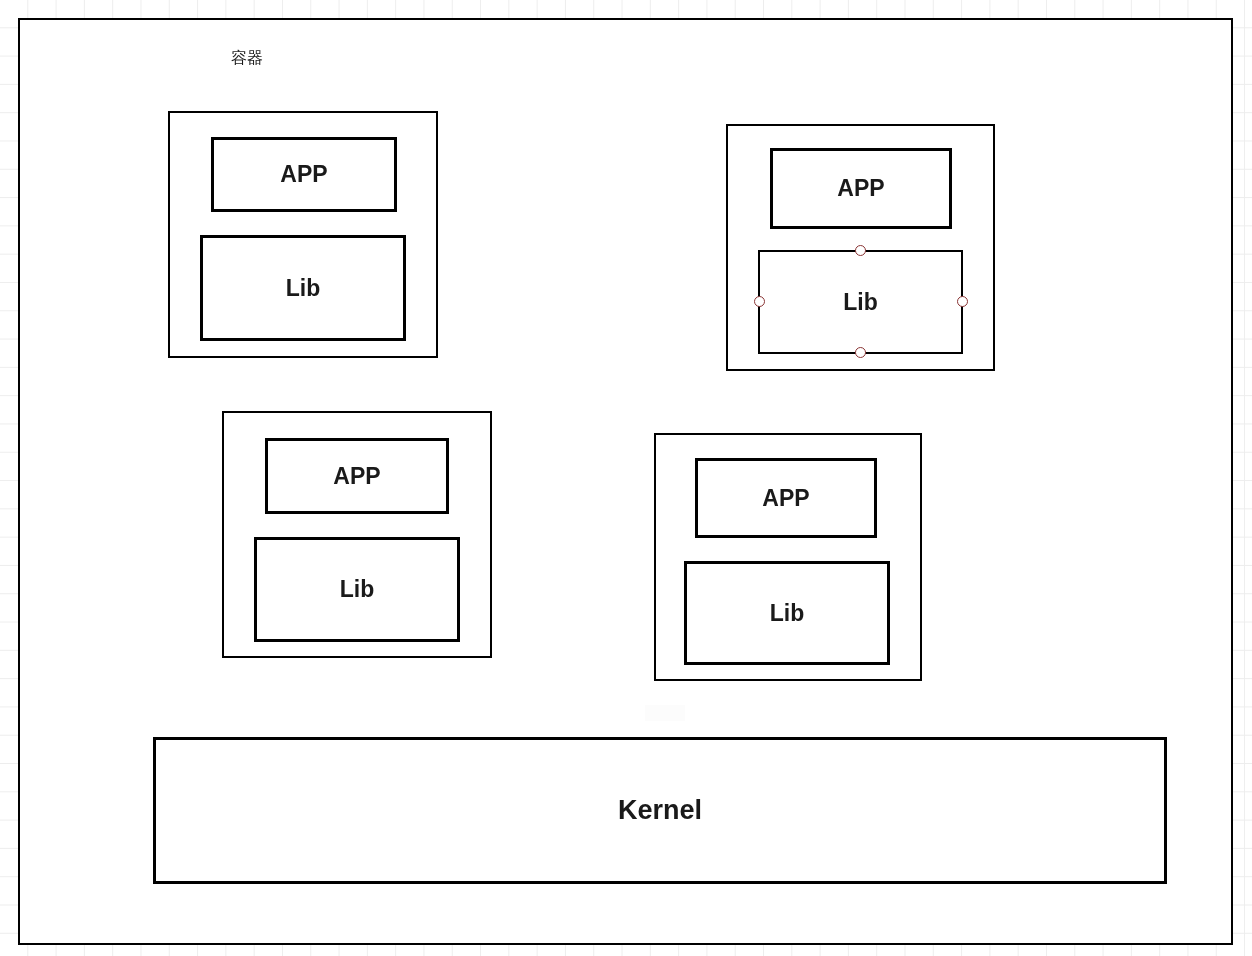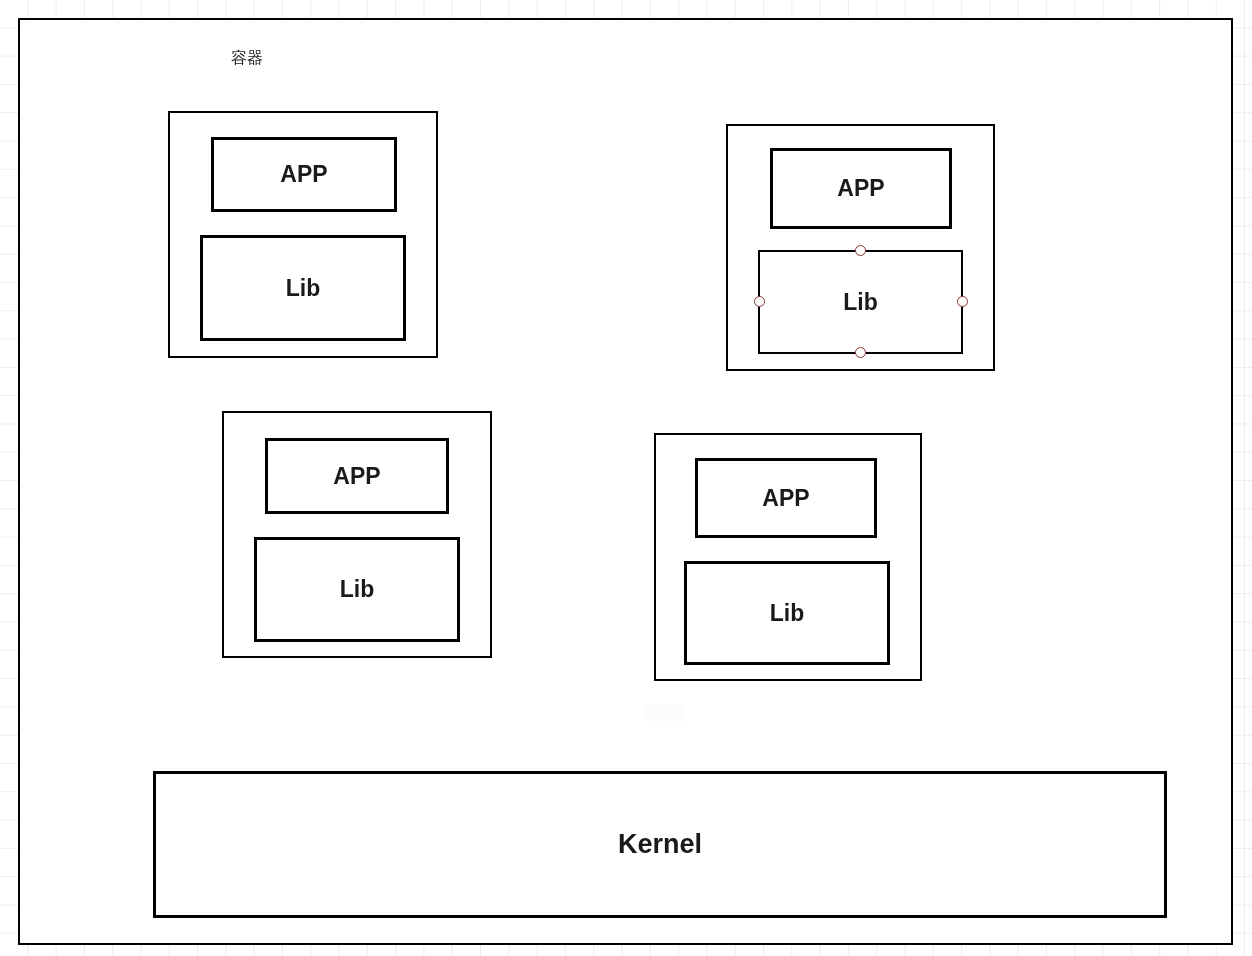--- a/index.html
+++ b/index.html
@@ -86,21 +86,21 @@
     height: 11px;
     box-sizing: border-box;
     border-radius: 50%;
     background: #ffffff;
     border: 1.6px solid #8a3535;
   }
 
   
   #kernel-box {
     left: 153px;
-    top: 771px;
+    top: 737px;
     width: 1014px;
     height: 147px;
     border-width: 3px;
     justify-content: center;
   }
   #kernel-box .box-label { font-size: 27px; }
 
   .app-label { font-size: 23px; }
   .lib-label { font-size: 23px; }
 

